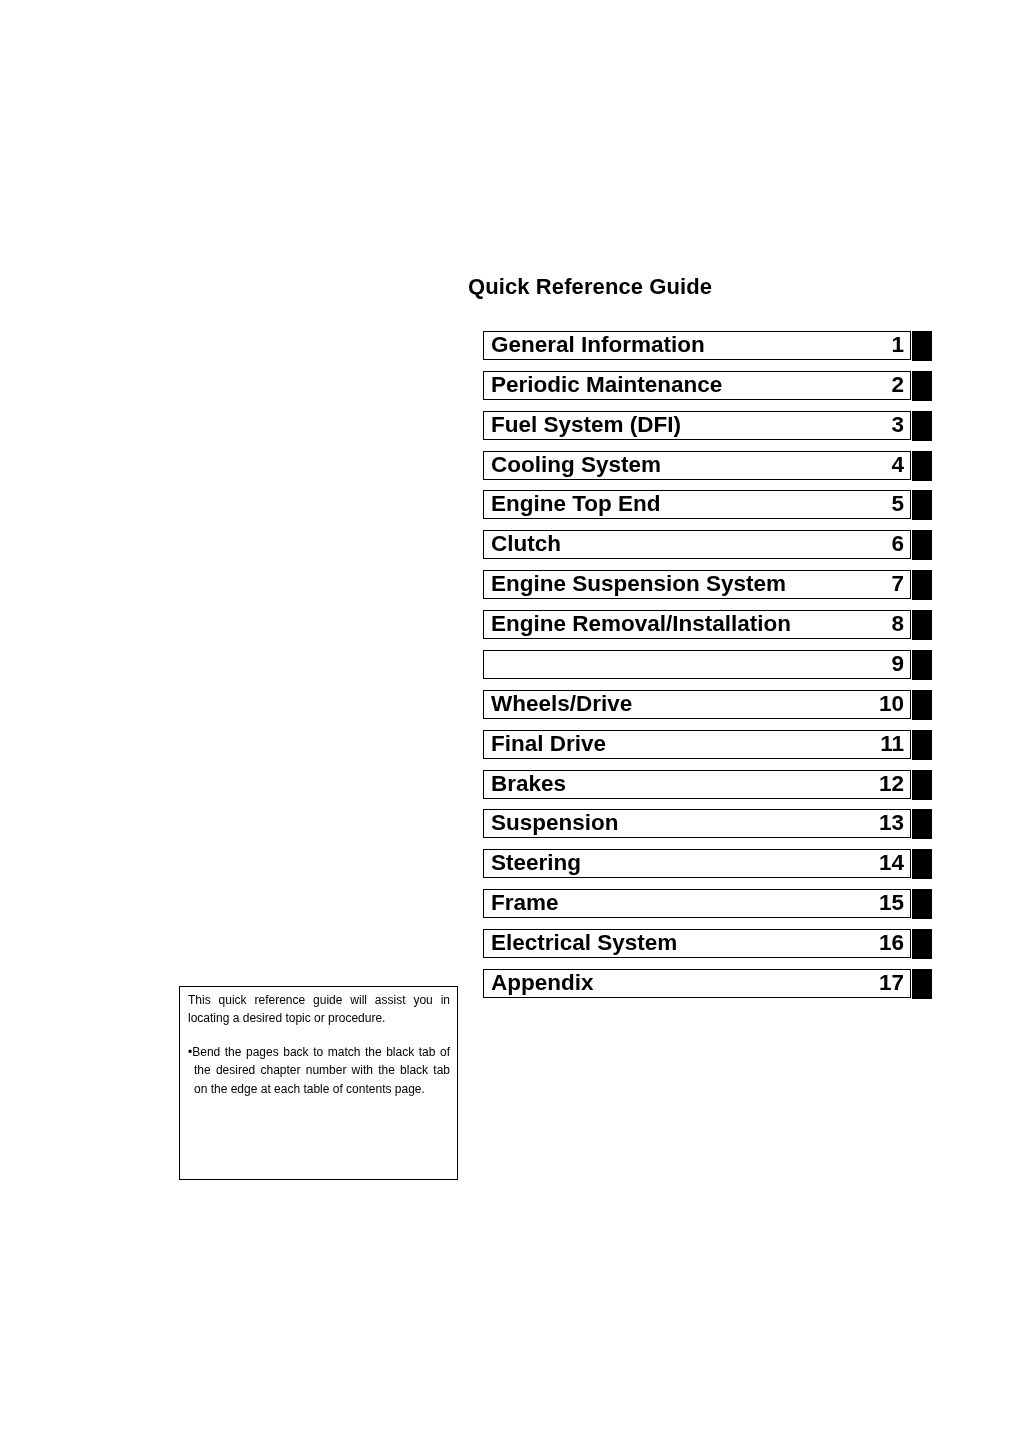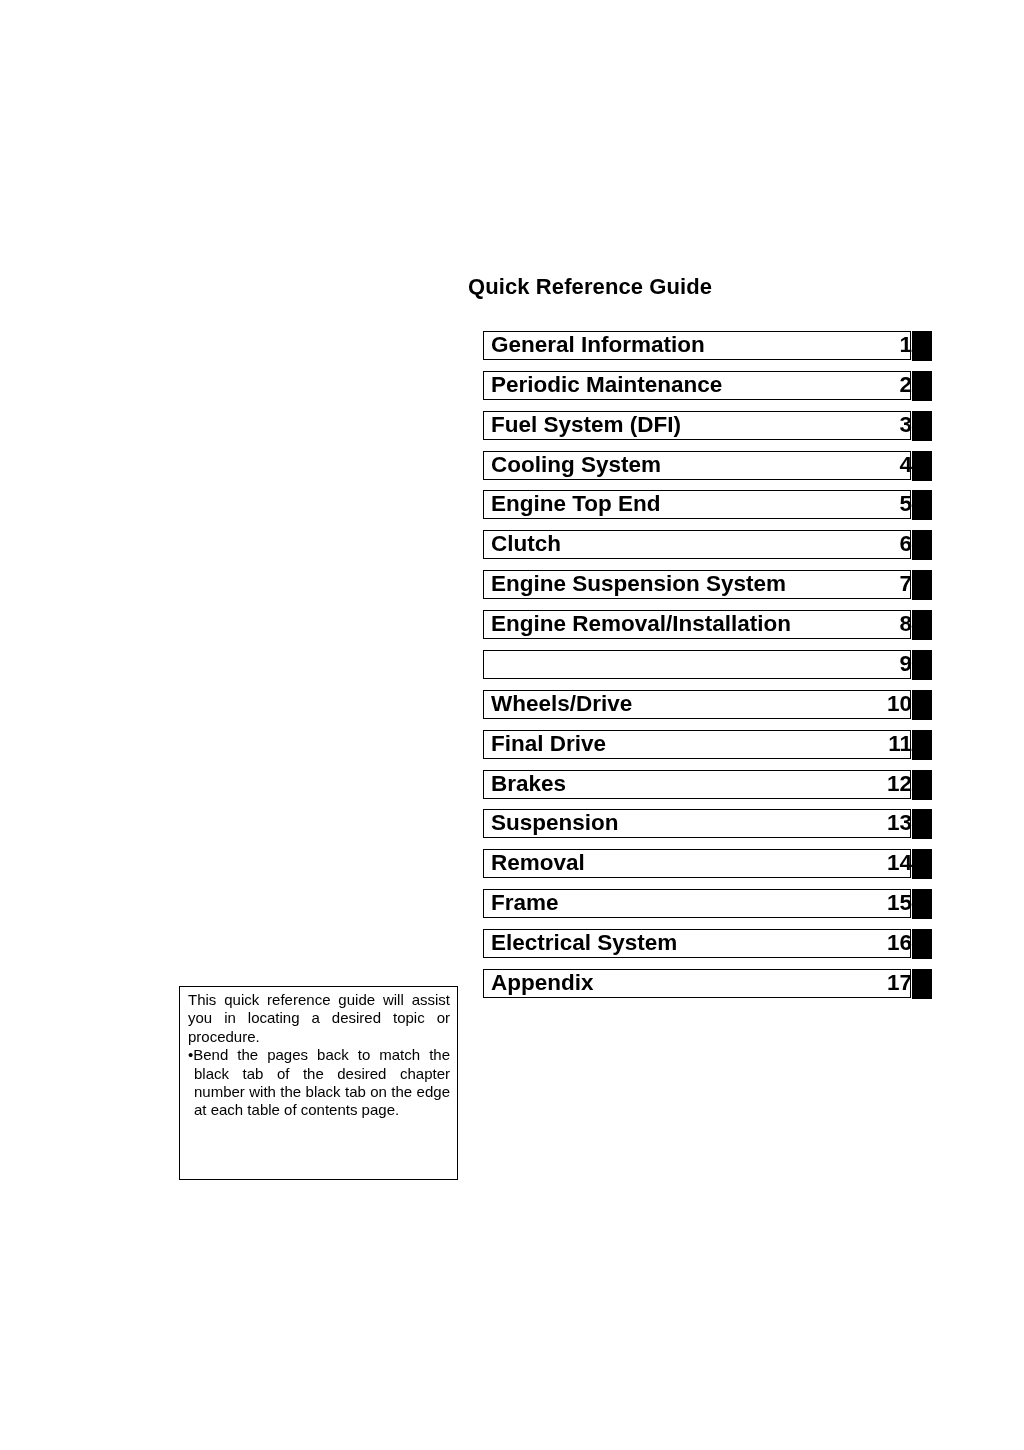--- a/index.html
+++ b/index.html
@@ -1,33 +1,33 @@
 <!DOCTYPE html>
 <html><head>
   <meta charset="utf-8">
   <style>
     html, body { margin: 0; padding: 0; background: #ffffff; }
     body { width: 1024px; height: 1450px; position: relative; overflow: hidden;
            font-family: "Liberation Sans", sans-serif; color: #000; }
     .title { position: absolute; left: 468px; top: 226px; font-size: 22px; font-weight: bold;
              letter-spacing: 0.1px; white-space: nowrap; margin-top: 48px; }
     .toc { position: absolute; left: 483px; top: 331px; width: 450px; }
-    .row { position: absolute; left: 0; height: 30px; width: 450px; padding-left: 8px; }
+    .row { position: absolute; left: 0; height: 30px; width: 450px; }
     .row .box { position: absolute; left: 0; top: 0; width: 426px; height: 27px;
                 border: 1.5px solid #000; background: #fff; box-sizing: content-box; }
     .row .label { position: absolute; left: 8px; top: 1px; font-size: 22.5px; font-weight: bold;
                   line-height: 26px; white-space: nowrap; }
     .row .num { position: absolute; right: 8px; top: 1px; font-size: 22.5px; font-weight: bold;
                 line-height: 26px; }
     .row .tab { position: absolute; left: 429px; top: 0; width: 20px; height: 30px; background: #000; }
     .note { position: absolute; left: 179px; top: 986px; width: 279px; height: 194px;
             border: 1.3px solid #000; box-sizing: border-box; padding: 4px 7px 5px 8px;
-            font-size: 15px; line-height: 18.4px; }
+            font-size: 12px; line-height: 18.4px; }
     .note p { margin: 0; text-align: justify; }
-    .note .bullet { position: relative; padding-left: 6px; text-indent: -6px; }
+    .note .bullet { position: relative; padding-left: 6px; text-indent: -6px; margin-top: 15px; }
   </style>
 </head>
 <body>
 
 <div class="title">Quick Reference Guide</div>
 
 <div class="toc">
   <div class="row" style="top:0px">
     <div class="box"></div>
     <span class="label">General Information</span>
@@ -100,21 +100,21 @@
     <div class="tab"></div>
   </div>
   <div class="row" style="top:478px">
     <div class="box"></div>
     <span class="label">Suspension</span>
     <span class="num" style="right:29px">13</span>
     <div class="tab"></div>
   </div>
   <div class="row" style="top:518px">
     <div class="box"></div>
-    <span class="label">Removal</span>
+    <span class="label">Steering</span>
     <span class="num" style="right:29px">14</span>
     <div class="tab"></div>
   </div>
   <div class="row" style="top:558px">
     <div class="box"></div>
     <span class="label">Frame</span>
     <span class="num" style="right:29px">15</span>
     <div class="tab"></div>
   </div>
   <div class="row" style="top:598px">

